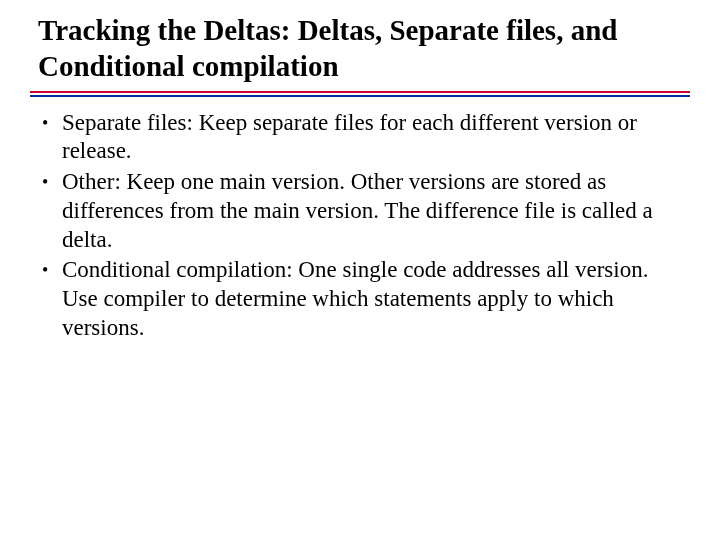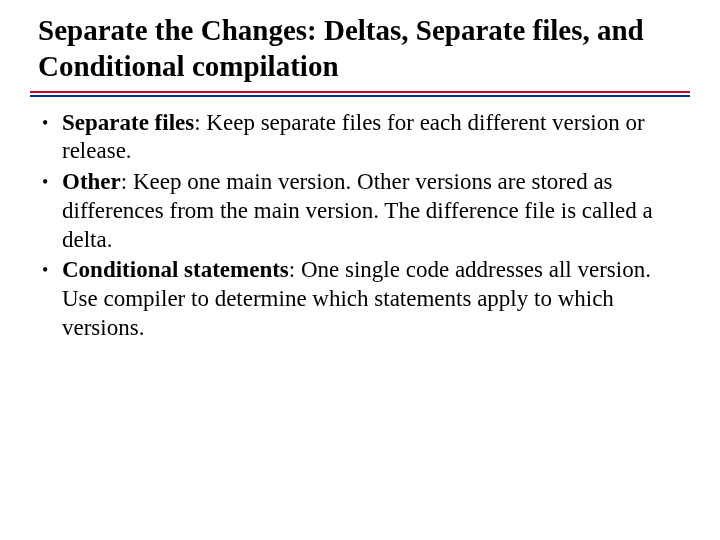--- a/index.html
+++ b/index.html
@@ -52,27 +52,27 @@
       flex: 0 0 auto;
       width: 22px;
       padding-left: 2px;
       font-size: 18px;
       line-height: 1.6;
     }
     .bullet-text {
       flex: 1;
     }
     .bold {
-      font-weight: bold;
+      font-weight: normal;
     }
   </style>
 </head>
 <body>
 
-<div class="title">Separate the Changes: Deltas, Separate files, and Conditional compilation</div>
+<div class="title">Tracking the Deltas: Deltas, Separate files, and Conditional compilation</div>
 
 <div class="divider">
   <div class="line-red"></div>
   <div class="line-blue"></div>
 </div>
 
 <div class="content">
 
   <div class="bullet-item">
     <div class="bullet-dot">•</div>
@@ -84,17 +84,17 @@
   <div class="bullet-item">
     <div class="bullet-dot">•</div>
     <div class="bullet-text">
       <span class="bold">Other</span><span>: Keep one main version. Other versions are stored as differences from the main version. The difference file is called a delta.</span>
     </div>
   </div>
 
   <div class="bullet-item">
     <div class="bullet-dot">•</div>
     <div class="bullet-text">
-      <span class="bold">Conditional statements</span><span>: One single code addresses all version. Use compiler to determine which statements apply to which versions.</span>
+      <span class="bold">Conditional compilation</span><span>: One single code addresses all version. Use compiler to determine which statements apply to which versions.</span>
     </div>
   </div>
 
 </div>
 
 </body></html>

